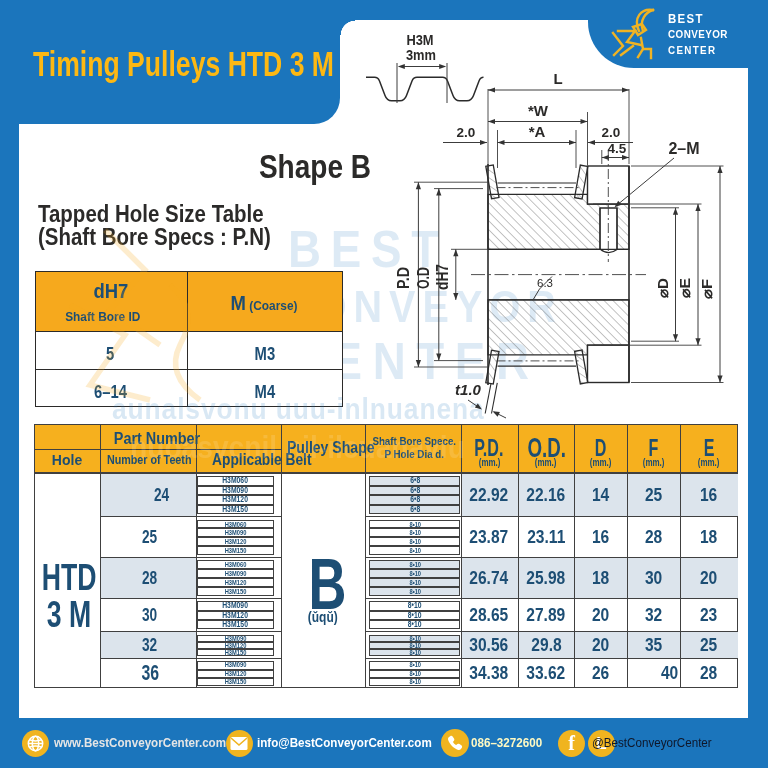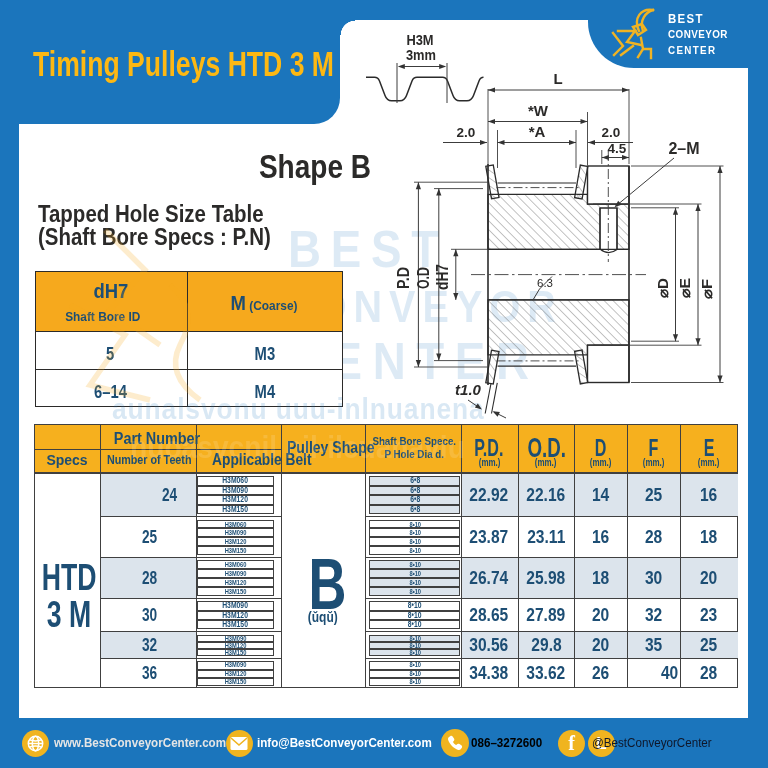--- a/index.html
+++ b/index.html
@@ -254,42 +254,42 @@
 <div class="abs" style="left:100px;top:556.5px;width:181px;height:0;border-top:1.3px solid #404040;"></div>
 <div class="abs" style="left:365px;top:556.5px;width:372.5px;height:0;border-top:1.3px solid #404040;"></div>
 <div class="abs" style="left:100px;top:597.5px;width:181px;height:0;border-top:1.3px solid #404040;"></div>
 <div class="abs" style="left:365px;top:597.5px;width:372.5px;height:0;border-top:1.3px solid #404040;"></div>
 <div class="abs" style="left:100px;top:631px;width:181px;height:0;border-top:1.3px solid #404040;"></div>
 <div class="abs" style="left:365px;top:631px;width:372.5px;height:0;border-top:1.3px solid #404040;"></div>
 <div class="abs" style="left:100px;top:657.5px;width:181px;height:0;border-top:1.3px solid #404040;"></div>
 <div class="abs" style="left:365px;top:657.5px;width:372.5px;height:0;border-top:1.3px solid #404040;"></div>
 
 <div class="abs ctr navy" style="left:34px;top:431px;width:247px;font-weight:bold;font-size:16px;line-height:16px;white-space:nowrap;"><span style="display:inline-block;transform:scaleX(0.9);transform-origin:center;">Part Number</span></div>
-<div class="abs ctr navy" style="left:34px;top:453px;width:66px;font-weight:bold;font-size:14px;line-height:14px;white-space:nowrap;"><span style="display:inline-block;transform:scaleX(1.0);transform-origin:center;">Specs</span></div>
+<div class="abs ctr navy" style="left:34px;top:453px;width:66px;font-weight:bold;font-size:14px;line-height:14px;white-space:nowrap;"><span style="display:inline-block;transform:scaleX(1.0);transform-origin:center;">Hole</span></div>
 <div class="abs ctr navy" style="left:100px;top:453.5px;width:96px;font-weight:bold;font-size:12.5px;line-height:12.5px;white-space:nowrap;"><span style="display:inline-block;transform:scaleX(0.86);transform-origin:center;">Number of Teeth</span></div>
 <div class="abs ctr navy" style="left:204px;top:453.5px;width:85px;font-weight:bold;font-size:16px;line-height:12.5px;white-space:nowrap;"><span style="display:inline-block;transform:scaleX(0.86);transform-origin:center;">Applicable Belt</span></div>
 <div class="abs ctr navy" style="left:281px;top:440px;width:84px;font-weight:bold;font-size:16px;line-height:16px;white-space:nowrap;"><span style="display:inline-block;transform:scaleX(0.88);transform-origin:center;">Pulley Shape</span></div>
 <div class="abs ctr navy" style="left:365px;top:434.5px;width:95.5px;font-weight:bold;font-size:11.5px;line-height:13.5px;white-space:nowrap;"><span style="display:inline-block;transform:scaleX(0.85);transform-origin:center;">Shaft Bore Spece.<br>P Hole Dia d.</span></div>
 <div class="abs ctr navy" style="left:460.5px;top:436px;width:57.5px;font-weight:bold;font-size:24px;line-height:24px;white-space:nowrap;"><span style="display:inline-block;transform:scaleX(0.67);transform-origin:center;">P.D.</span></div>
 <div class="abs ctr navy" style="left:460.5px;top:458px;width:57.5px;font-weight:bold;font-size:10px;line-height:10px;white-space:nowrap;"><span style="display:inline-block;transform:scaleX(0.8);transform-origin:center;">(mm.)</span></div>
 <div class="abs ctr navy" style="left:518px;top:436px;width:56px;font-weight:bold;font-size:28px;line-height:24px;white-space:nowrap;"><span style="display:inline-block;transform:scaleX(0.67);transform-origin:center;">O.D.</span></div>
 <div class="abs ctr navy" style="left:518px;top:458px;width:56px;font-weight:bold;font-size:10px;line-height:10px;white-space:nowrap;"><span style="display:inline-block;transform:scaleX(0.8);transform-origin:center;">(mm.)</span></div>
 <div class="abs ctr navy" style="left:574px;top:436px;width:53px;font-weight:bold;font-size:24px;line-height:24px;white-space:nowrap;"><span style="display:inline-block;transform:scaleX(0.67);transform-origin:center;">D</span></div>
 <div class="abs ctr navy" style="left:574px;top:458px;width:53px;font-weight:bold;font-size:10px;line-height:10px;white-space:nowrap;"><span style="display:inline-block;transform:scaleX(0.8);transform-origin:center;">(mm.)</span></div>
 <div class="abs ctr navy" style="left:627px;top:436px;width:53px;font-weight:bold;font-size:24px;line-height:24px;white-space:nowrap;"><span style="display:inline-block;transform:scaleX(0.67);transform-origin:center;">F</span></div>
 <div class="abs ctr navy" style="left:627px;top:458px;width:53px;font-weight:bold;font-size:10px;line-height:10px;white-space:nowrap;"><span style="display:inline-block;transform:scaleX(0.8);transform-origin:center;">(mm.)</span></div>
 <div class="abs ctr navy" style="left:680px;top:436px;width:57.5px;font-weight:bold;font-size:24px;line-height:24px;white-space:nowrap;"><span style="display:inline-block;transform:scaleX(0.67);transform-origin:center;">E</span></div>
 <div class="abs ctr navy" style="left:680px;top:458px;width:57.5px;font-weight:bold;font-size:10px;line-height:10px;white-space:nowrap;"><span style="display:inline-block;transform:scaleX(0.8);transform-origin:center;">(mm.)</span></div>
 
 <div class="abs ctr navy" style="left:31px;top:558.5px;width:66px;font-weight:bold;font-size:37px;line-height:37.5px;"><span style="display:inline-block;transform:scaleX(0.72);transform-origin:center;">HTD<br>3 M</span></div>
 
 <div class="abs ctr navy" style="left:285px;top:547px;width:84px;font-weight:bold;font-size:73px;line-height:73px;"><span style="display:inline-block;transform:scaleX(0.72);transform-origin:center;">B</span></div>
 <div class="abs ctr navy" style="left:281px;top:609px;width:84px;font-weight:bold;font-size:15px;line-height:16px;"><span style="display:inline-block;transform:scaleX(0.8);transform-origin:center;">(ŭqŭ)</span></div>
 
-<div class="abs ctr navy" style="left:110px;top:484.75px;width:119px;font-weight:bold;font-size:19px;line-height:19px;"><span style="display:inline-block;transform:scaleX(0.72);transform-origin:center;">24</span></div>
+<div class="abs ctr navy" style="left:102px;top:484.75px;width:119px;font-weight:bold;font-size:19px;line-height:19px;"><span style="display:inline-block;transform:scaleX(0.72);transform-origin:center;">24</span></div>
 
 <div class="abs ctr navy" style="left:196.5px;top:476.1px;width:77.5px;height:9.575px;border:1.1px solid #404040;box-sizing:border-box;background:#fff;font-weight:bold;font-size:8.5px;line-height:7.7749999999999995px;"><span style="display:inline-block;transform:scaleX(0.8);transform-origin:center;">H3M060</span></div>
 
 <div class="abs ctr navy" style="left:369.3px;top:476.1px;width:91.19999999999999px;height:9.575px;border:1.1px solid #404040;box-sizing:border-box;background:#dce4ec;font-weight:bold;font-size:8.5px;line-height:7.7749999999999995px;"><span style="display:inline-block;transform:scaleX(0.8);transform-origin:center;">6•8</span></div>
 
 <div class="abs ctr navy" style="left:196.5px;top:485.675px;width:77.5px;height:9.575px;border:1.1px solid #404040;box-sizing:border-box;background:#fff;font-weight:bold;font-size:8.5px;line-height:7.7749999999999995px;"><span style="display:inline-block;transform:scaleX(0.8);transform-origin:center;">H3M090</span></div>
 
 <div class="abs ctr navy" style="left:369.3px;top:485.675px;width:91.19999999999999px;height:9.575px;border:1.1px solid #404040;box-sizing:border-box;background:#dce4ec;font-weight:bold;font-size:8.5px;line-height:7.7749999999999995px;"><span style="display:inline-block;transform:scaleX(0.8);transform-origin:center;">6•8</span></div>
 
 <div class="abs ctr navy" style="left:196.5px;top:495.25px;width:77.5px;height:9.575px;border:1.1px solid #404040;box-sizing:border-box;background:#fff;font-weight:bold;font-size:8.5px;line-height:7.7749999999999995px;"><span style="display:inline-block;transform:scaleX(0.8);transform-origin:center;">H3M120</span></div>
@@ -387,21 +387,21 @@
 <div class="abs ctr navy" style="left:196.5px;top:648.8000000000001px;width:77.5px;height:7.099999999999999px;border:1.1px solid #404040;box-sizing:border-box;background:#fff;font-weight:bold;font-size:7.2px;line-height:5.299999999999999px;"><span style="display:inline-block;transform:scaleX(0.8);transform-origin:center;">H3M150</span></div>
 
 <div class="abs ctr navy" style="left:369.3px;top:648.8000000000001px;width:91.19999999999999px;height:7.099999999999999px;border:1.1px solid #404040;box-sizing:border-box;background:#dce4ec;font-weight:bold;font-size:7.2px;line-height:5.299999999999999px;"><span style="display:inline-block;transform:scaleX(0.8);transform-origin:center;">8•10</span></div>
 
 <div class="abs ctr navy" style="left:460.5px;top:634.75px;width:57.5px;font-weight:bold;font-size:19px;line-height:19px;"><span style="display:inline-block;transform:scaleX(0.82);transform-origin:center;">30.56</span></div>
 <div class="abs ctr navy" style="left:518px;top:634.75px;width:56px;font-weight:bold;font-size:19px;line-height:19px;"><span style="display:inline-block;transform:scaleX(0.82);transform-origin:center;">29.8</span></div>
 <div class="abs ctr navy" style="left:574px;top:634.75px;width:53px;font-weight:bold;font-size:19px;line-height:19px;"><span style="display:inline-block;transform:scaleX(0.82);transform-origin:center;">20</span></div>
 <div class="abs ctr navy" style="left:627px;top:634.75px;width:53px;font-weight:bold;font-size:19px;line-height:19px;"><span style="display:inline-block;transform:scaleX(0.82);transform-origin:center;">35</span></div>
 <div class="abs ctr navy" style="left:680px;top:634.75px;width:57.5px;font-weight:bold;font-size:19px;line-height:19px;"><span style="display:inline-block;transform:scaleX(0.82);transform-origin:center;">25</span></div>
 
-<div class="abs ctr navy" style="left:102px;top:663.25px;width:96px;font-weight:bold;font-size:19px;line-height:19px;"><span style="display:inline-block;transform:scaleX(0.72);transform-origin:center;">36</span></div>
+<div class="abs ctr navy" style="left:102px;top:663.25px;width:96px;font-weight:bold;font-size:22px;line-height:19px;"><span style="display:inline-block;transform:scaleX(0.72);transform-origin:center;">36</span></div>
 
 <div class="abs ctr navy" style="left:196.5px;top:661.1px;width:77.5px;height:8.433333333333332px;border:1.1px solid #404040;box-sizing:border-box;background:#fff;font-weight:bold;font-size:7.2px;line-height:6.633333333333332px;"><span style="display:inline-block;transform:scaleX(0.8);transform-origin:center;">H3M090</span></div>
 
 <div class="abs ctr navy" style="left:369.3px;top:661.1px;width:91.19999999999999px;height:8.433333333333332px;border:1.1px solid #404040;box-sizing:border-box;background:#fff;font-weight:bold;font-size:7.2px;line-height:6.633333333333332px;"><span style="display:inline-block;transform:scaleX(0.8);transform-origin:center;">8•10</span></div>
 
 <div class="abs ctr navy" style="left:196.5px;top:669.5333333333333px;width:77.5px;height:8.433333333333332px;border:1.1px solid #404040;box-sizing:border-box;background:#fff;font-weight:bold;font-size:7.2px;line-height:6.633333333333332px;"><span style="display:inline-block;transform:scaleX(0.8);transform-origin:center;">H3M120</span></div>
 
 <div class="abs ctr navy" style="left:369.3px;top:669.5333333333333px;width:91.19999999999999px;height:8.433333333333332px;border:1.1px solid #404040;box-sizing:border-box;background:#fff;font-weight:bold;font-size:7.2px;line-height:6.633333333333332px;"><span style="display:inline-block;transform:scaleX(0.8);transform-origin:center;">8•10</span></div>
 
 <div class="abs ctr navy" style="left:196.5px;top:677.9666666666667px;width:77.5px;height:8.433333333333332px;border:1.1px solid #404040;box-sizing:border-box;background:#fff;font-weight:bold;font-size:7.2px;line-height:6.633333333333332px;"><span style="display:inline-block;transform:scaleX(0.8);transform-origin:center;">H3M150</span></div>
@@ -434,21 +434,21 @@
     <path d="M1,2 L9,9 L17,2" fill="none" stroke="#f0b41f" stroke-width="1.6"></path>
   </svg>
 
 <div class="abs" style="left:257px;top:736px;font-weight:bold;font-size:12.5px;color:#fff;"><span class="condL" style="transform:scaleX(0.93);">info@BestConveyorCenter.com</span></div>
 
 <div class="abs" style="left:441px;top:729px;width:28px;height:28px;border-radius:50%;background:#f0b41f;"></div>
 <svg class="abs" style="left:446px;top:734px;" width="18" height="18" viewBox="0 0 18 18">
     <path d="M4.2,2.2 C5,1.6 6.2,1.8 6.8,2.7 L8,4.5 C8.6,5.4 8.4,6.5 7.6,7.2 L6.9,7.8 C7.5,9.2 8.8,10.5 10.2,11.1 L10.8,10.4 C11.5,9.6 12.6,9.4 13.5,10 L15.3,11.2 C16.2,11.8 16.4,13 15.8,13.8 L14.9,15 C14.3,15.8 13.2,16.2 12.2,15.9 C7.5,14.4 3.6,10.5 2.1,5.8 C1.8,4.8 2.2,3.7 3,3.1 Z" fill="#fff"></path>
   </svg>
 
-<div class="abs" style="left:471px;top:736px;font-weight:bold;font-size:12.5px;color:#000000;"><span class="condL" style="transform:scaleX(0.93);">086–3272600</span></div>
+<div class="abs" style="left:471px;top:736px;font-weight:bold;font-size:12.5px;color:#fef9c3;"><span class="condL" style="transform:scaleX(0.93);">086–3272600</span></div>
 
 <div class="abs" style="left:558.0px;top:729.5px;width:27.0px;height:27.0px;border-radius:50%;background:#f0b41f;"></div>
 <div class="abs ctr" style="left:559.5px;top:731.5px;width:24px;font-weight:bold;font-size:20px;color:#fff;font-family:'Liberation Serif',serif;">f</div>
 
 <div class="abs" style="left:588.0px;top:729.5px;width:27.0px;height:27.0px;border-radius:50%;background:#f0b41f;"></div>
 <div class="abs ctr" style="left:589.5px;top:734px;width:24px;font-weight:bold;font-size:17px;color:#fff;">L</div>
 
 <div class="abs" style="left:592px;top:736px;font-weight:normal;font-size:12.5px;color:#0f172a;"><span class="condL" style="transform:scaleX(0.93);">@BestConveyorCenter</span></div>
 
 </body></html>

